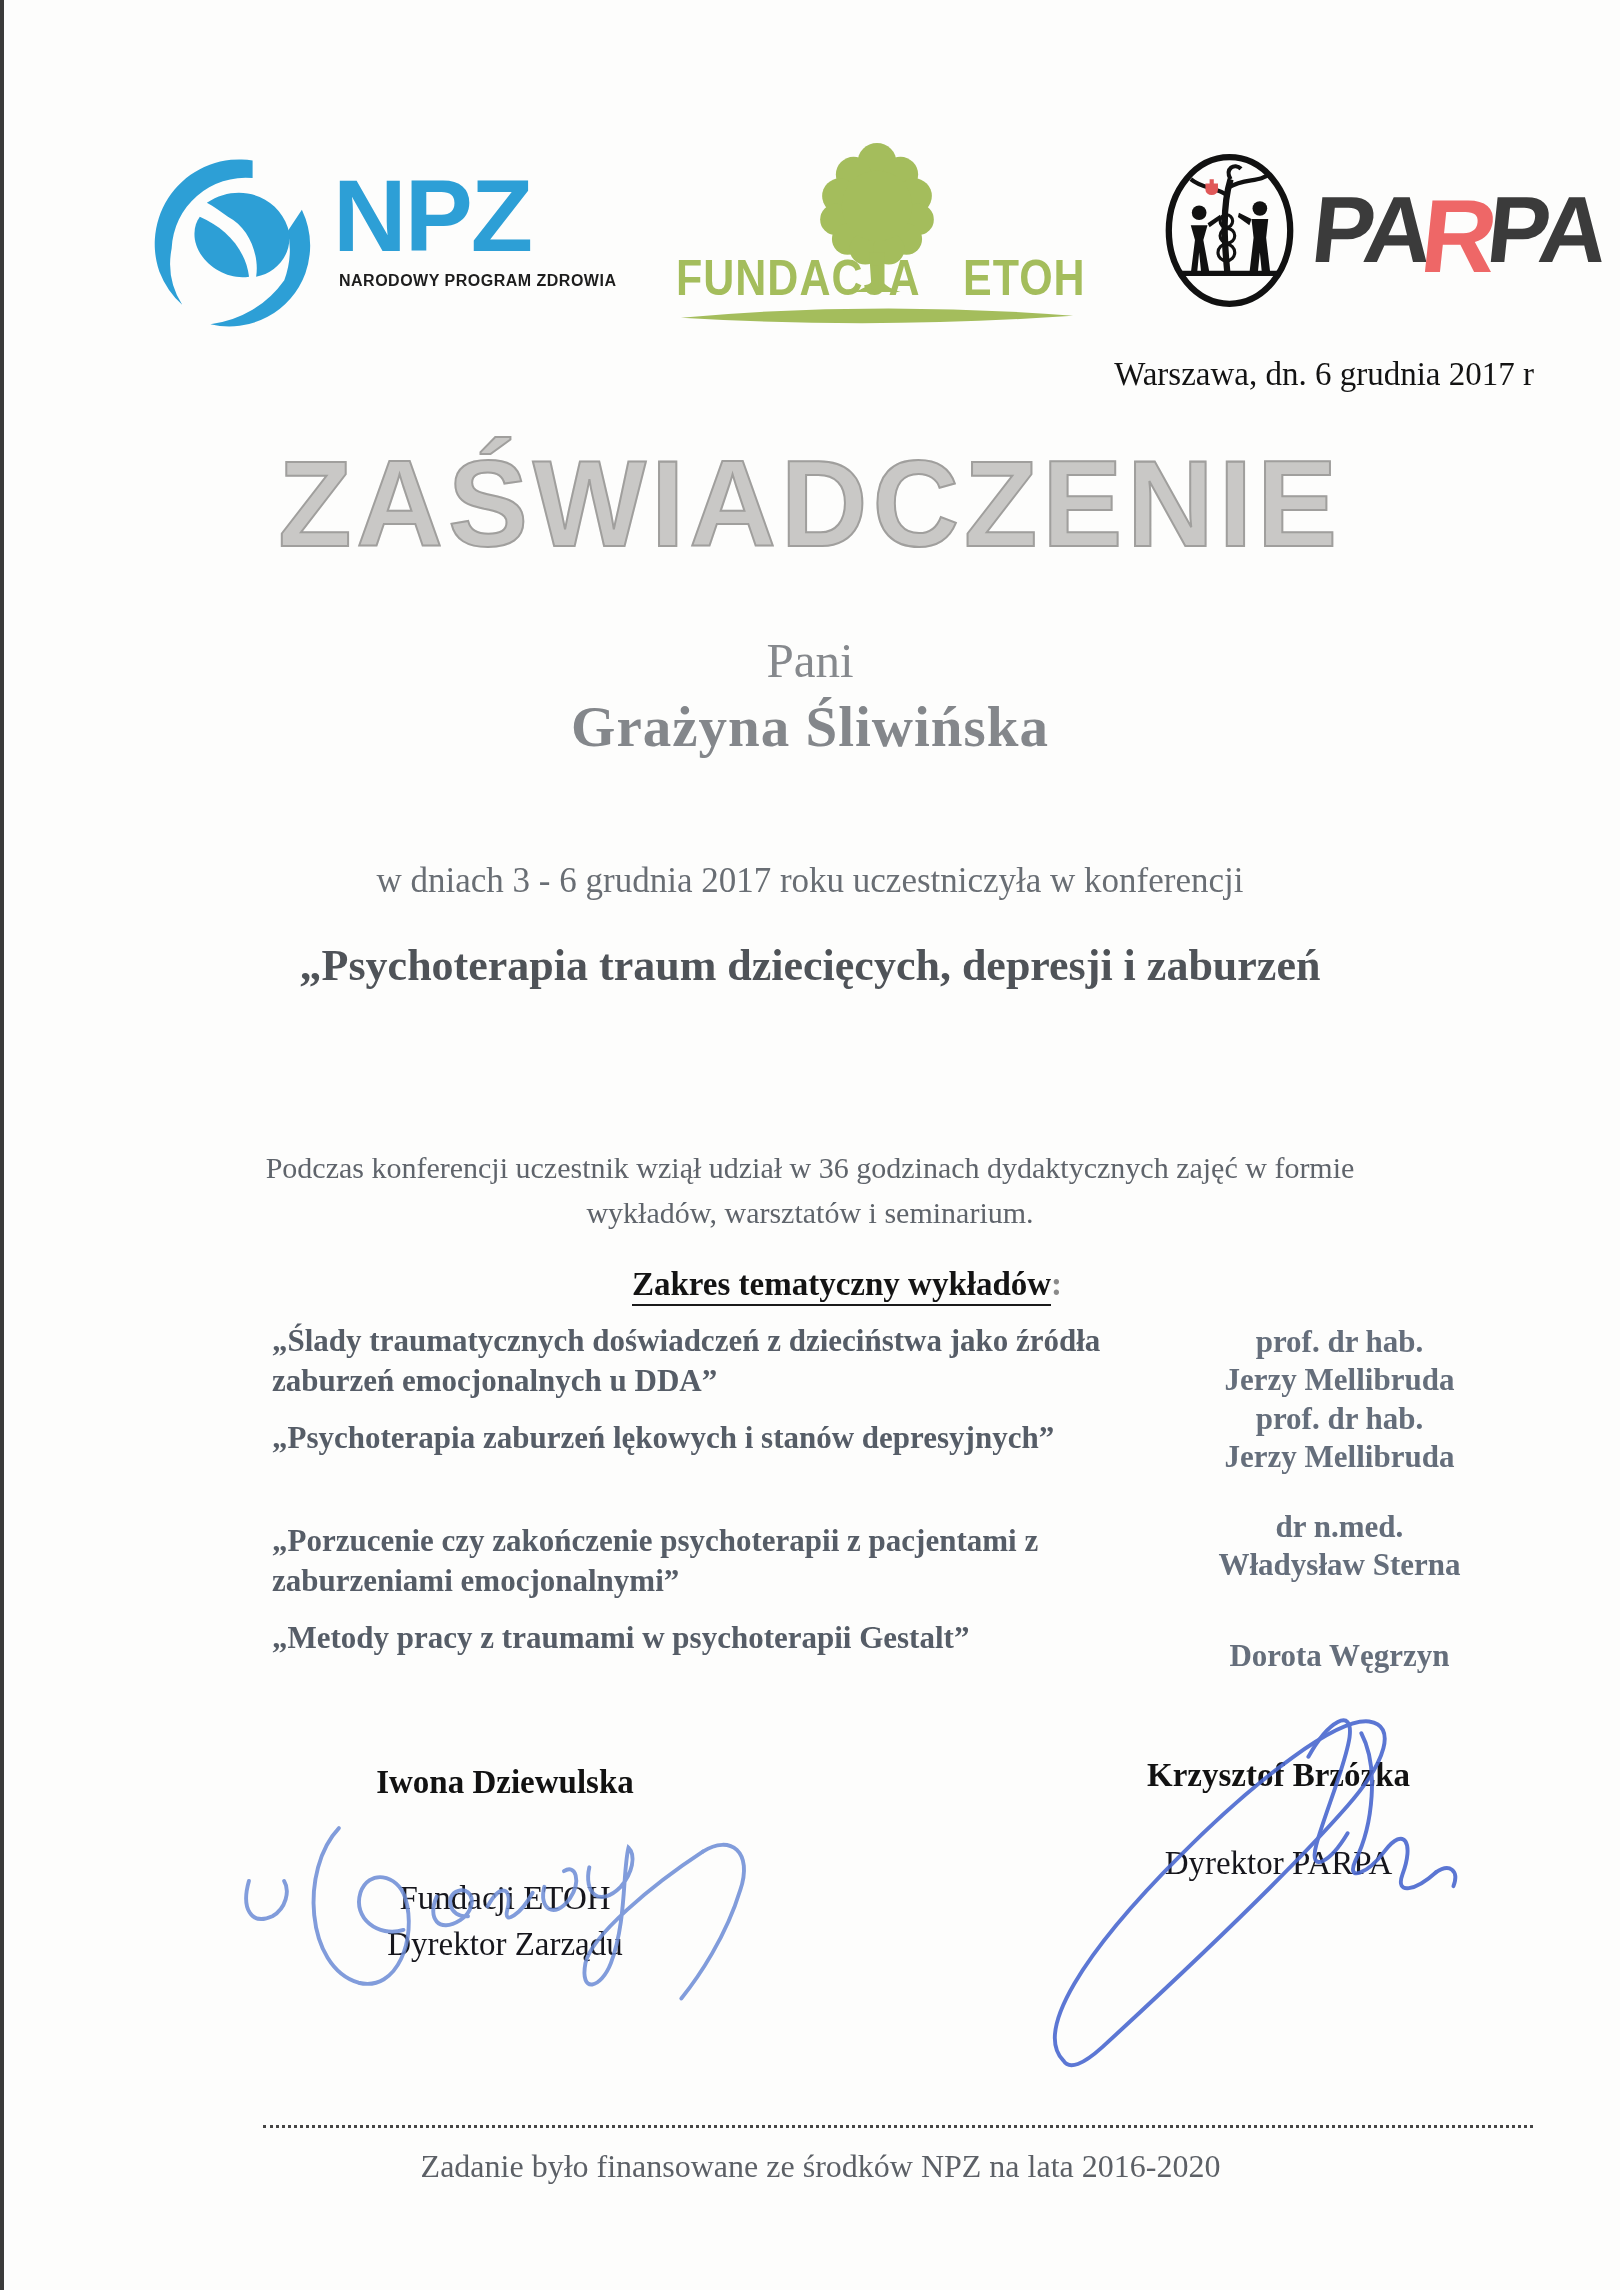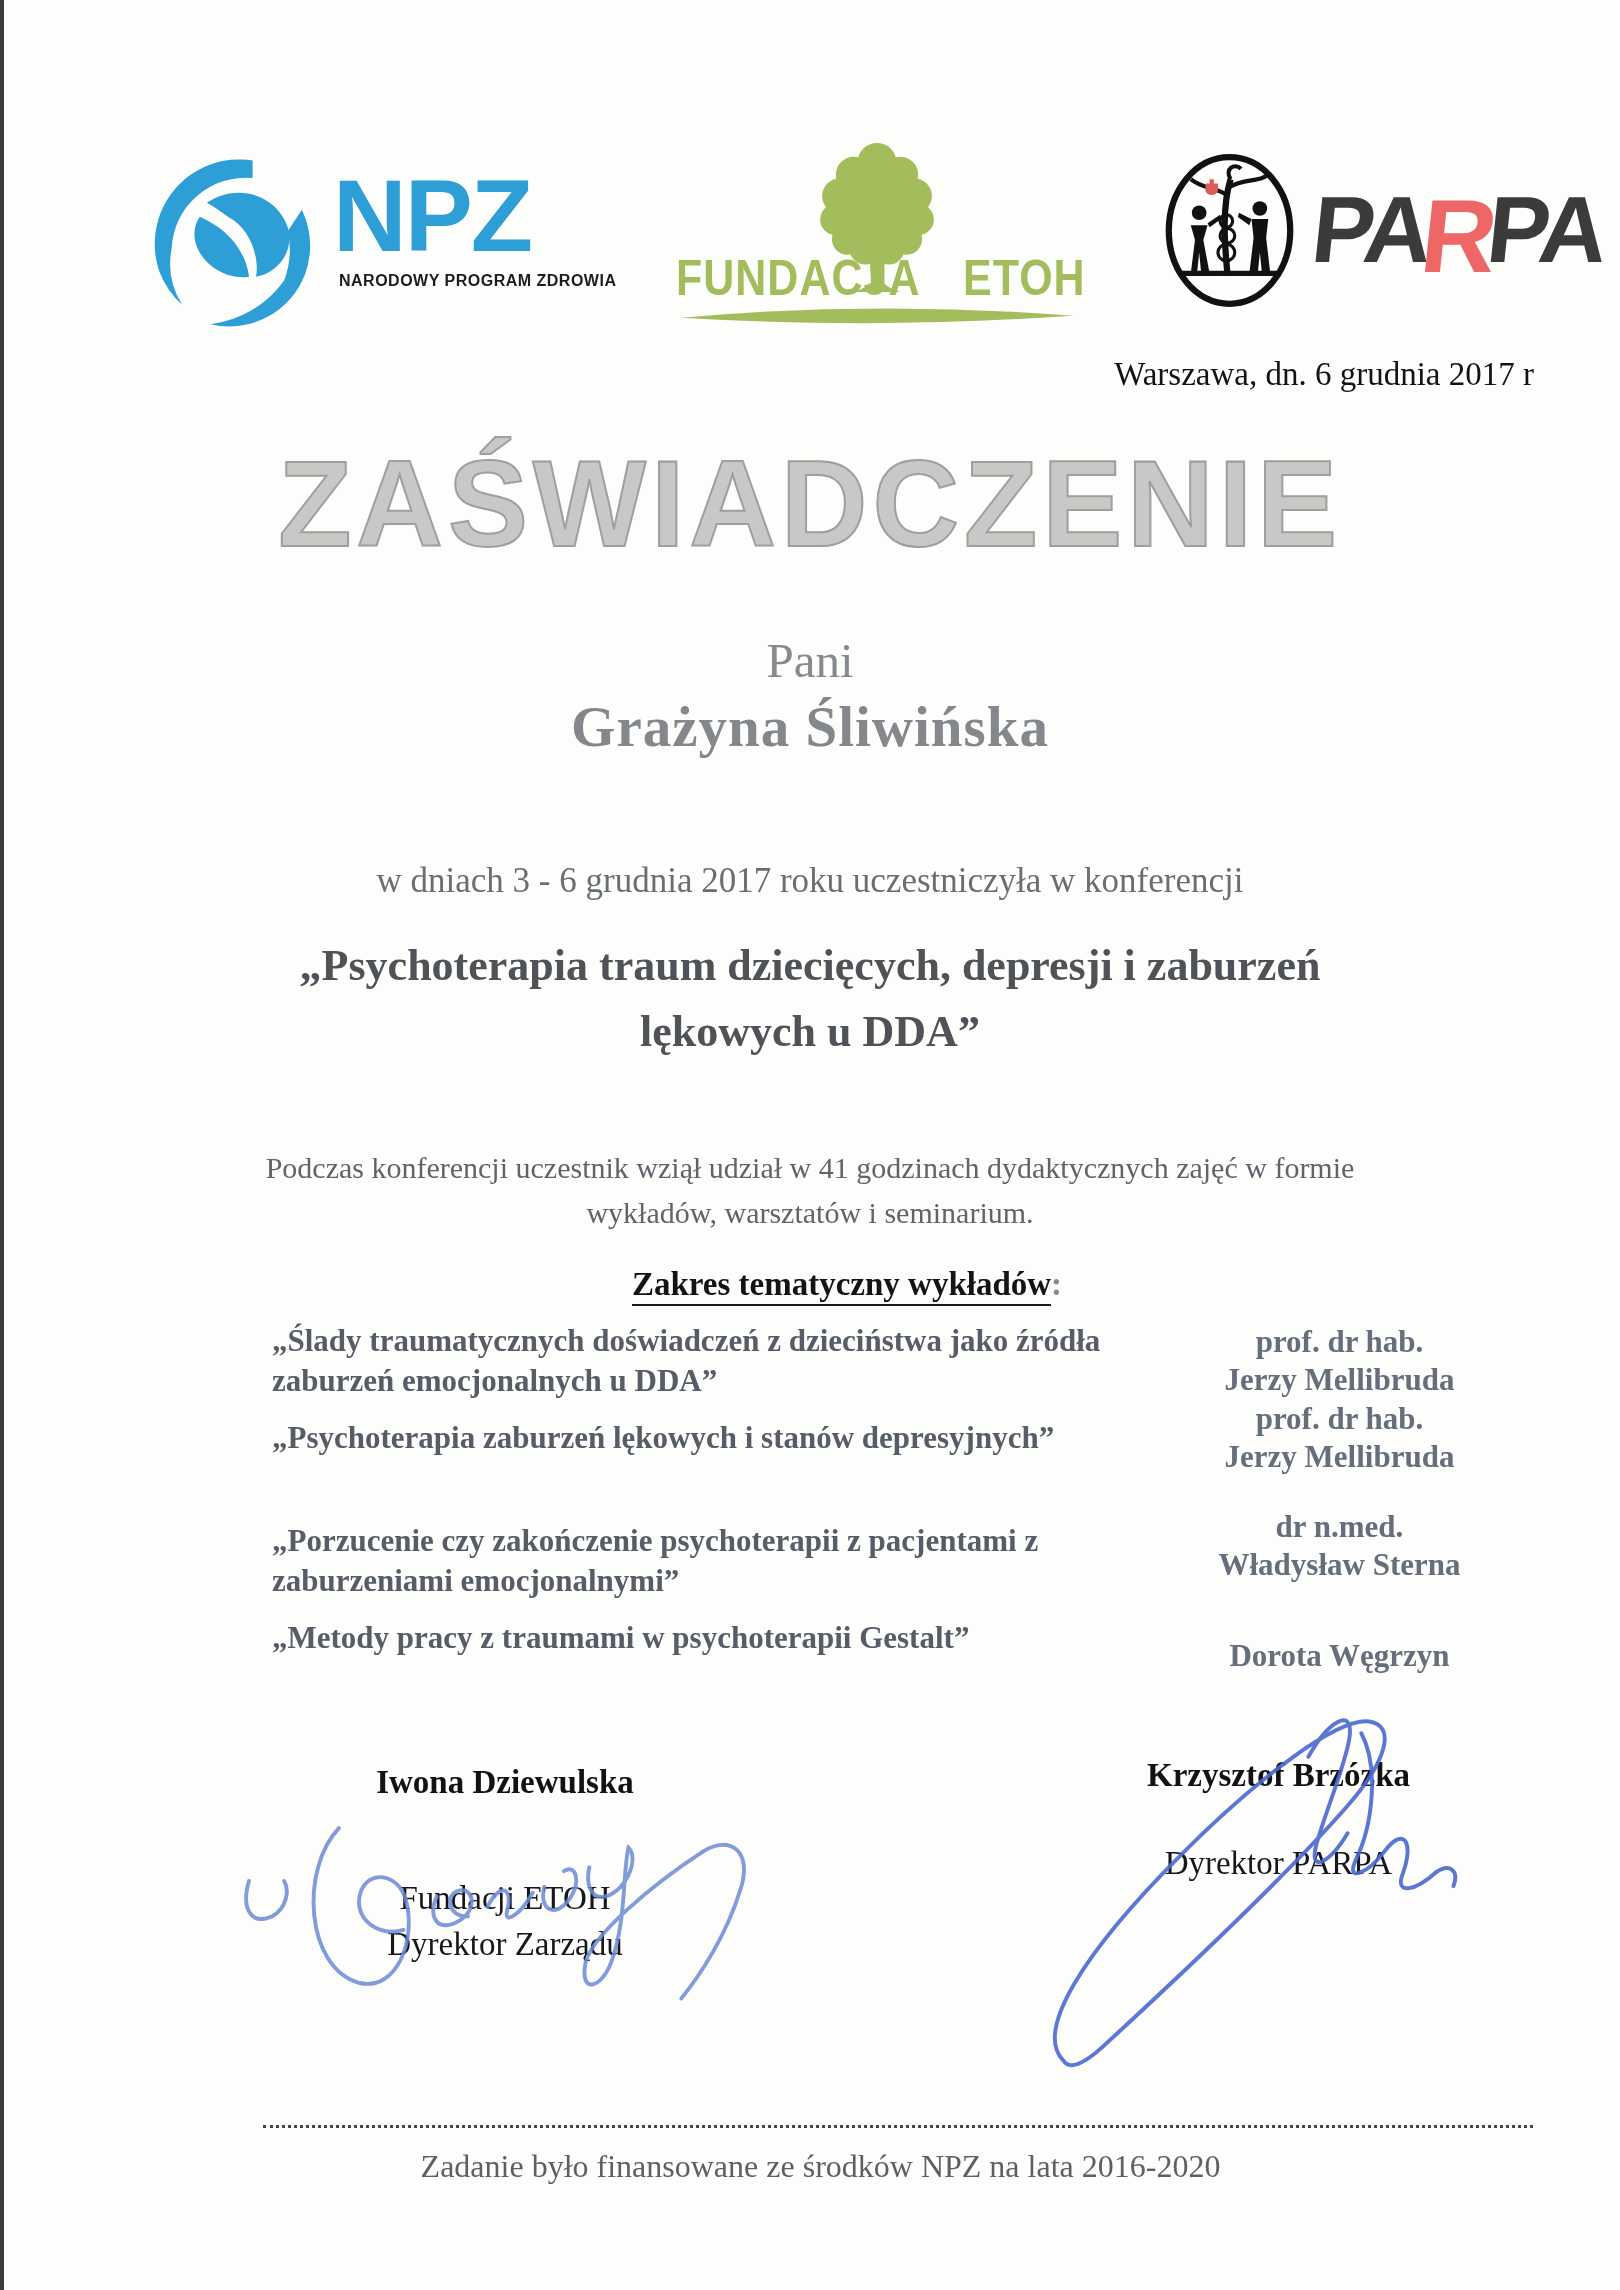--- a/index.html
+++ b/index.html
@@ -169,25 +169,24 @@
 
   <div class="abs center main-title">ZAŚWIADCZENIE</div>
 
   <div class="abs center salutation">Pani</div>
   <div class="abs center recipient">Grażyna Śliwińska</div>
 
   <div class="abs center participation">w dniach 3 - 6 grudnia 2017 roku uczestniczyła w konferencji</div>
 
   <div class="abs center conf-title">
     <div>„Psychoterapia traum dziecięcych, depresji i zaburzeń</div>
-    <div>lękowych u DDA”</div>
   </div>
 
   <div class="abs center description">
-    <div>Podczas konferencji uczestnik wziął udział w 41 godzinach dydaktycznych zajęć w formie</div>
+    <div>Podczas konferencji uczestnik wziął udział w 36 godzinach dydaktycznych zajęć w formie</div>
     <div>wykładów, warsztatów i seminarium.</div>
   </div>
 
   <div class="abs center lect-heading">
     <span class="u">Zakres  tematyczny wykładów</span><span class="colon">:</span>
   </div>
 
   <div class="abs lectures">
     <div class="lrow r1">
       <div class="ltitle">„Ślady traumatycznych doświadczeń z dzieciństwa jako źródła zaburzeń emocjonalnych u DDA”</div>

